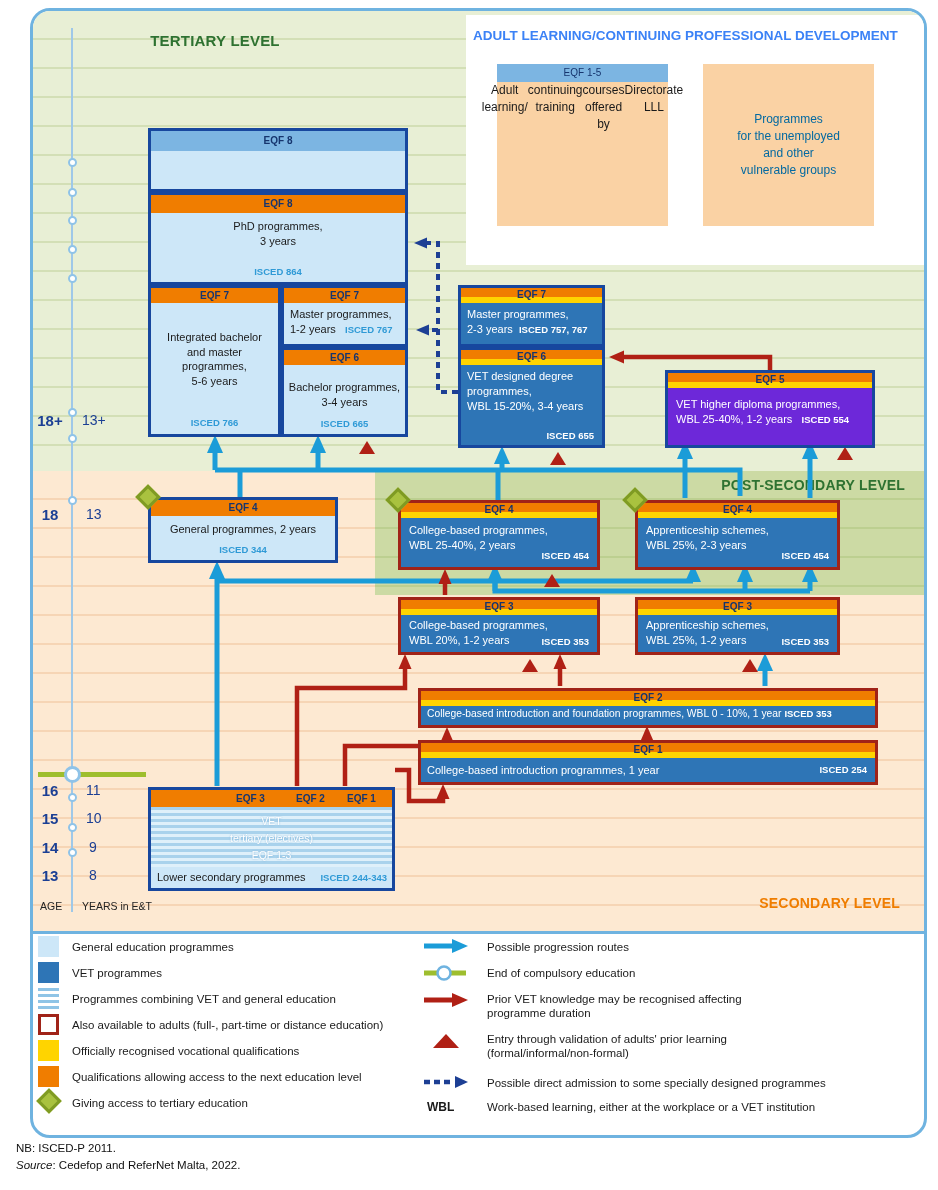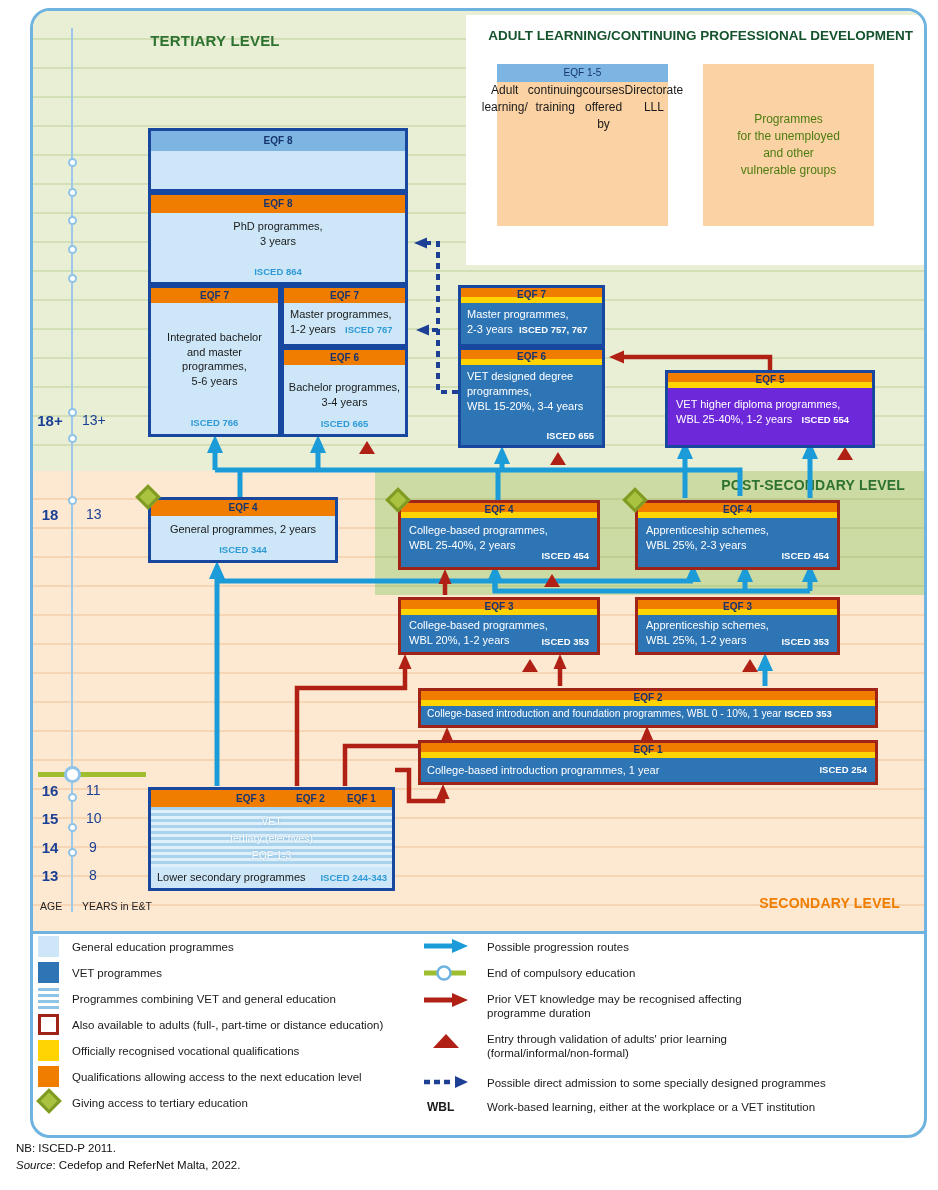--- a/index.html
+++ b/index.html
@@ -81,32 +81,32 @@
   <div class="agecol" style="left:34px;top:839px;width:32px;text-align:center">14</div>
   <div class="yearcol" style="left:89px;top:839px">9</div>
   <div class="agecol" style="left:34px;top:867px;width:32px;text-align:center">13</div>
   <div class="yearcol" style="left:89px;top:867px">8</div>
   <div class="abs" style="left:40px;top:900px;font-size:10.5px;color:#222">AGE</div>
   <div class="abs" style="left:82px;top:900px;font-size:10.5px;color:#222">YEARS in E&amp;T</div>
 
   <div class="lvl lvl-green" style="left:110px;top:32px;width:210px;text-align:center">TERTIARY LEVEL</div>
   <div class="lvl lvl-green" style="left:690px;top:477px;width:215px;text-align:right;font-size:14px">POST-SECONDARY LEVEL</div>
   <div class="lvl lvl-orange" style="left:690px;top:895px;width:210px;text-align:right">SECONDARY LEVEL</div>
-  <div class="abs" style="left:473px;top:28px;width:440px;text-align:right;font-weight:bold;font-size:13.5px;color:#14532d">ADULT LEARNING/CONTINUING PROFESSIONAL DEVELOPMENT</div>
+  <div class="abs" style="left:473px;top:28px;width:440px;text-align:left;font-weight:bold;font-size:13.5px;color:#3b82f6">ADULT LEARNING/CONTINUING PROFESSIONAL DEVELOPMENT</div>
 
   <div class="abs" style="left:497px;top:64px;width:171px;height:162px">
     <div class="abs" style="left:0;top:0;width:100%;height:18px;line-height:18px;background:#7cb5e2;text-align:center;font-weight:normal;font-size:10px;color:#16356e">EQF 1-5</div>
     <div class="abs center" style="left:0;top:18px;width:100%;height:144px;background:#fad2a4;display:flex;flex-direction:row;justify-content:center;font-size:12px;line-height:17px;color:#1a1a1a">
       <span>Adult learning/</span>
       <span>continuing training</span>
       <span>courses offered by</span>
       <span>Directorate LLL</span>
     </div>
   </div>
-  <div class="abs center" style="left:703px;top:64px;width:171px;height:162px;background:#fad2a4;display:flex;flex-direction:column;justify-content:center;font-size:12px;line-height:17px;color:#4d7c0f">
+  <div class="abs center" style="left:703px;top:64px;width:171px;height:162px;background:#fad2a4;display:flex;flex-direction:column;justify-content:center;font-size:12px;line-height:17px;color:#0369a1">
       <span>Programmes</span>
       <span>for the unemployed</span>
       <span>and other</span>
       <span>vulnerable groups</span>
   </div>
 
   <svg class="abs" style="left:0;top:0" width="938" height="930">
     <defs>
       <marker id="mb" markerWidth="22" markerHeight="22" refX="10" refY="9" orient="auto" markerUnits="userSpaceOnUse">
         <path d="M0,1 L18,9 L0,17 Z" fill="#1b9cd8"></path>

